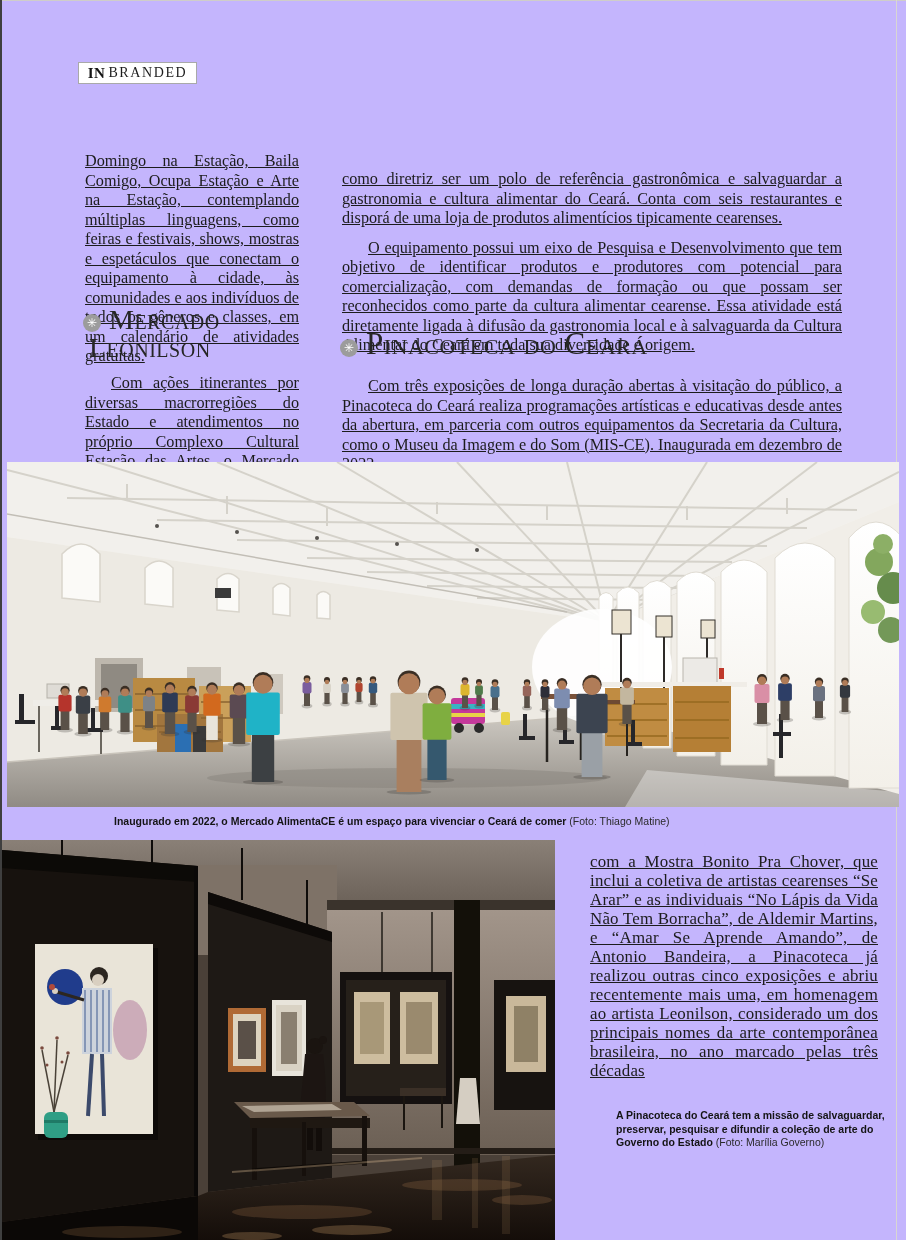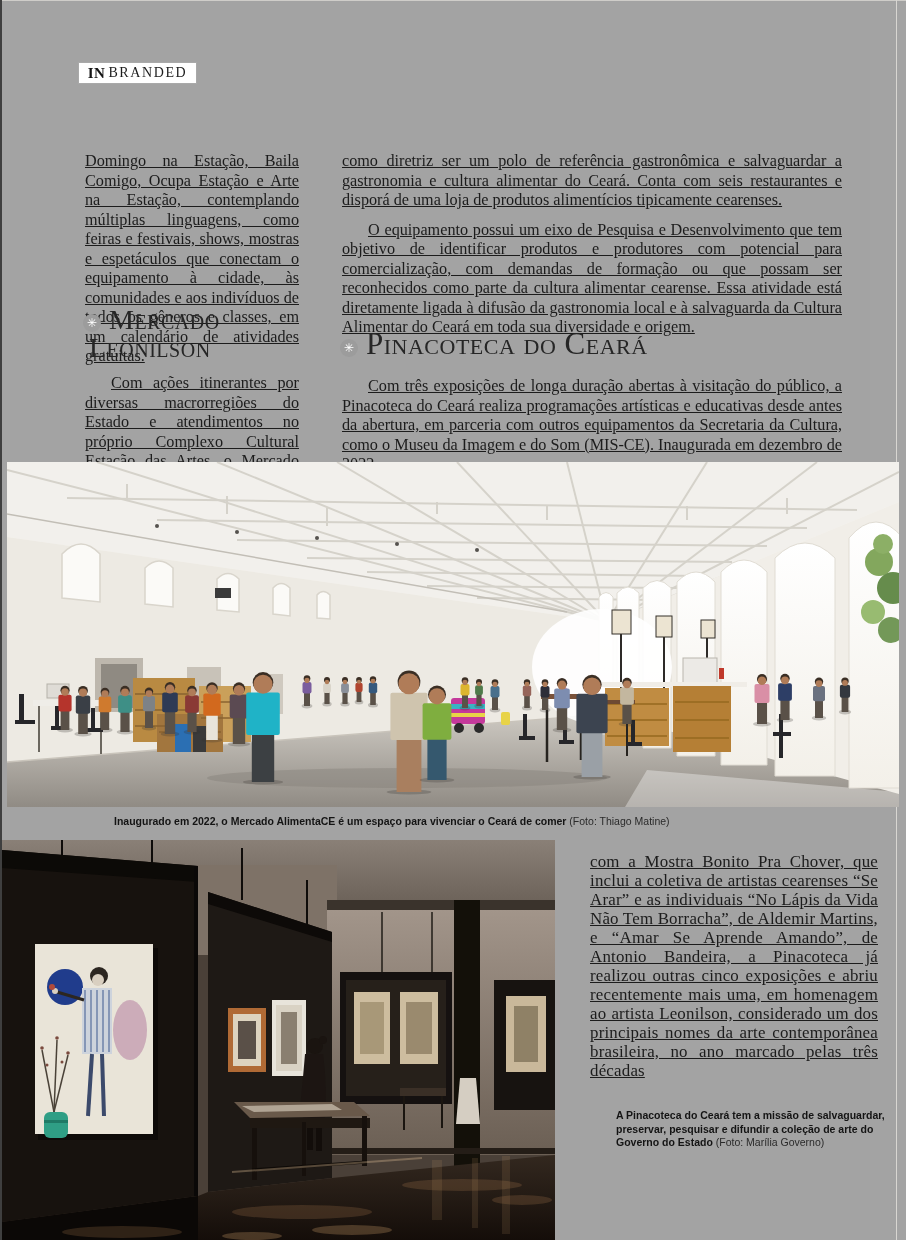--- a/index.html
+++ b/index.html
@@ -1,36 +1,36 @@
 <!DOCTYPE html>
 <html lang="pt-BR"><head>
 <meta charset="utf-8">
 <style>
   html,body{margin:0;padding:0;background:#e8e8e8;}
-  .page{position:relative;width:906px;height:1240px;background:#a3a3a3;overflow:hidden;
+  .page{position:relative;width:906px;height:1240px;background:#c4b5fd;overflow:hidden;
         font-family:"Liberation Serif",serif;color:#1b1b1b;margin:0 auto;}
   .edge{position:absolute;background:#3f3f3f;}
   .edge-top{left:0;top:0;width:906px;height:1px;background:#cfcdc9;}
   .edge-left{left:0;top:0;width:2px;height:1240px;background:#3f3f3f;}
   .edge-right{left:896px;top:0;width:1px;height:1240px;background:#d8d6d2;}
 
   .badge{position:absolute;left:78px;top:62px;width:117px;height:20px;border:1px solid #a9a9a9;
          display:flex;align-items:center;justify-content:center;background:#fff;}
   .badge .b-in{font-family:"Liberation Serif",serif;font-weight:900;font-size:15px;letter-spacing:.5px;color:#141414;}
   .badge .b-rest{font-family:"Liberation Serif",serif;font-weight:400;font-size:14px;letter-spacing:1.6px;color:#1c1c1c;margin-left:3px;}
 
   .body-txt{position:absolute;font-size:16.2px;line-height:19.5px;text-align:justify;
             hyphens:auto;-webkit-hyphens:auto;color:#1c1c1c;}
   .body-txt p{margin:10px;text-decoration:underline;}
   .body-txt p.ind{text-indent:26px;}
   .col1{left:75px;width:234px;}
   .col2{left:332px;width:520px;}
   .c1p1{top:142px;}
   .c1p2{top:364px;}
-  .c2p1{top:142px;}
+  .c2p1{top:160px;}
   .c2p2{top:367px;}
   .col3{left:580px;top:842px;width:308px;font-size:16.9px;line-height:19px;letter-spacing:.2px;}
 
   .heading{position:absolute;font-variant:small-caps;font-size:28px;line-height:28px;
            letter-spacing:.5px;color:#262626;font-weight:500;margin-left:8px;}
   .h-mercado{left:75px;top:306px;}
   .h-mercado .l2{padding-left:6px;}
   .h-pinacoteca{left:332px;top:330px;font-size:31px;}
   .sec-icon{display:inline-block;width:18px;height:18px;border-radius:50%;background:#9c9c9c;
             color:#fff;font-size:12px;line-height:18px;text-align:center;vertical-align:baseline;

